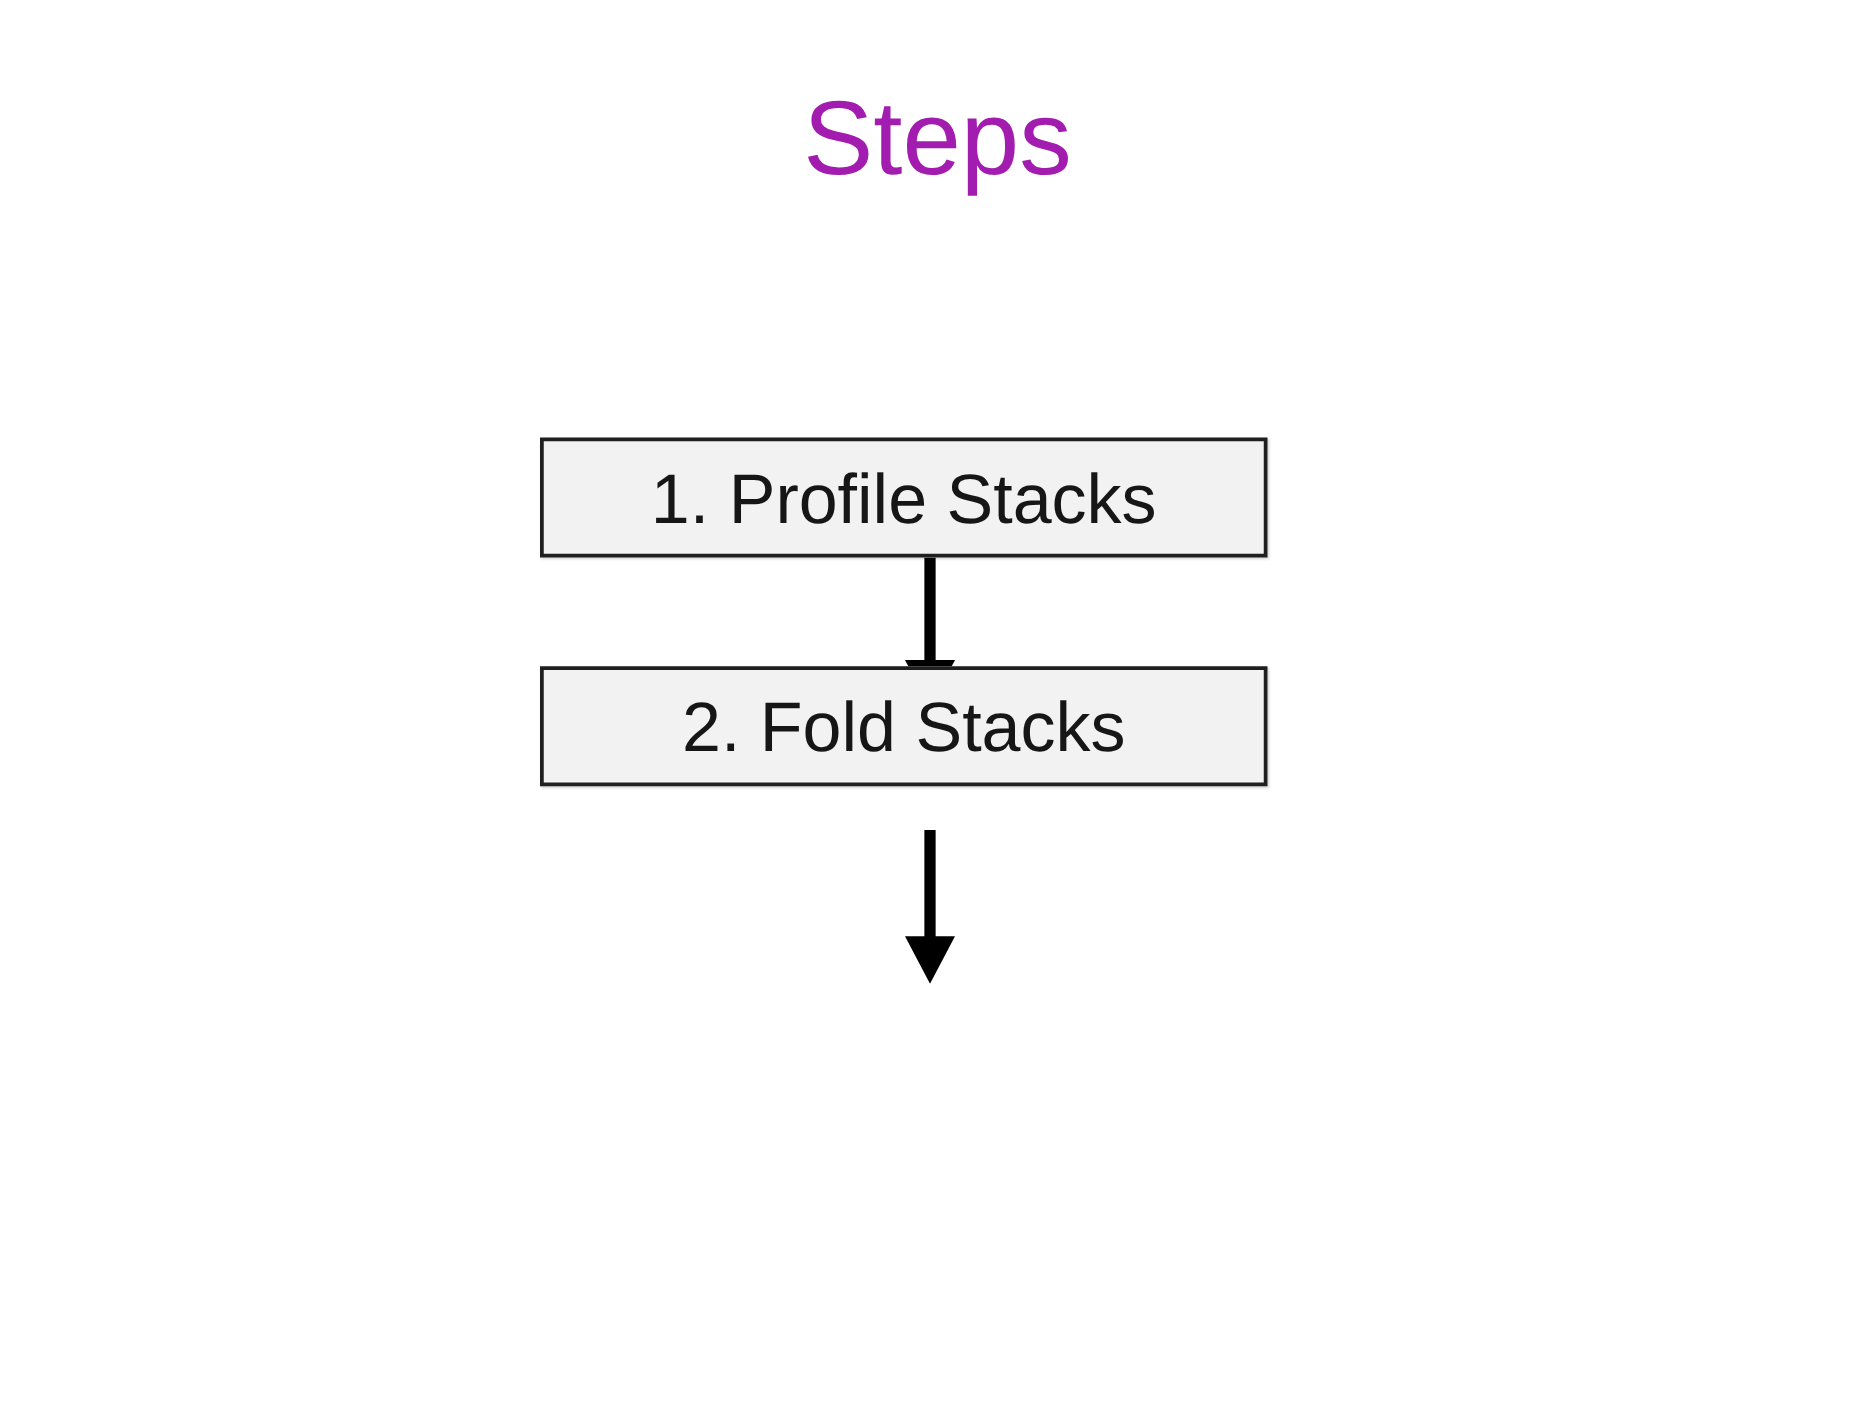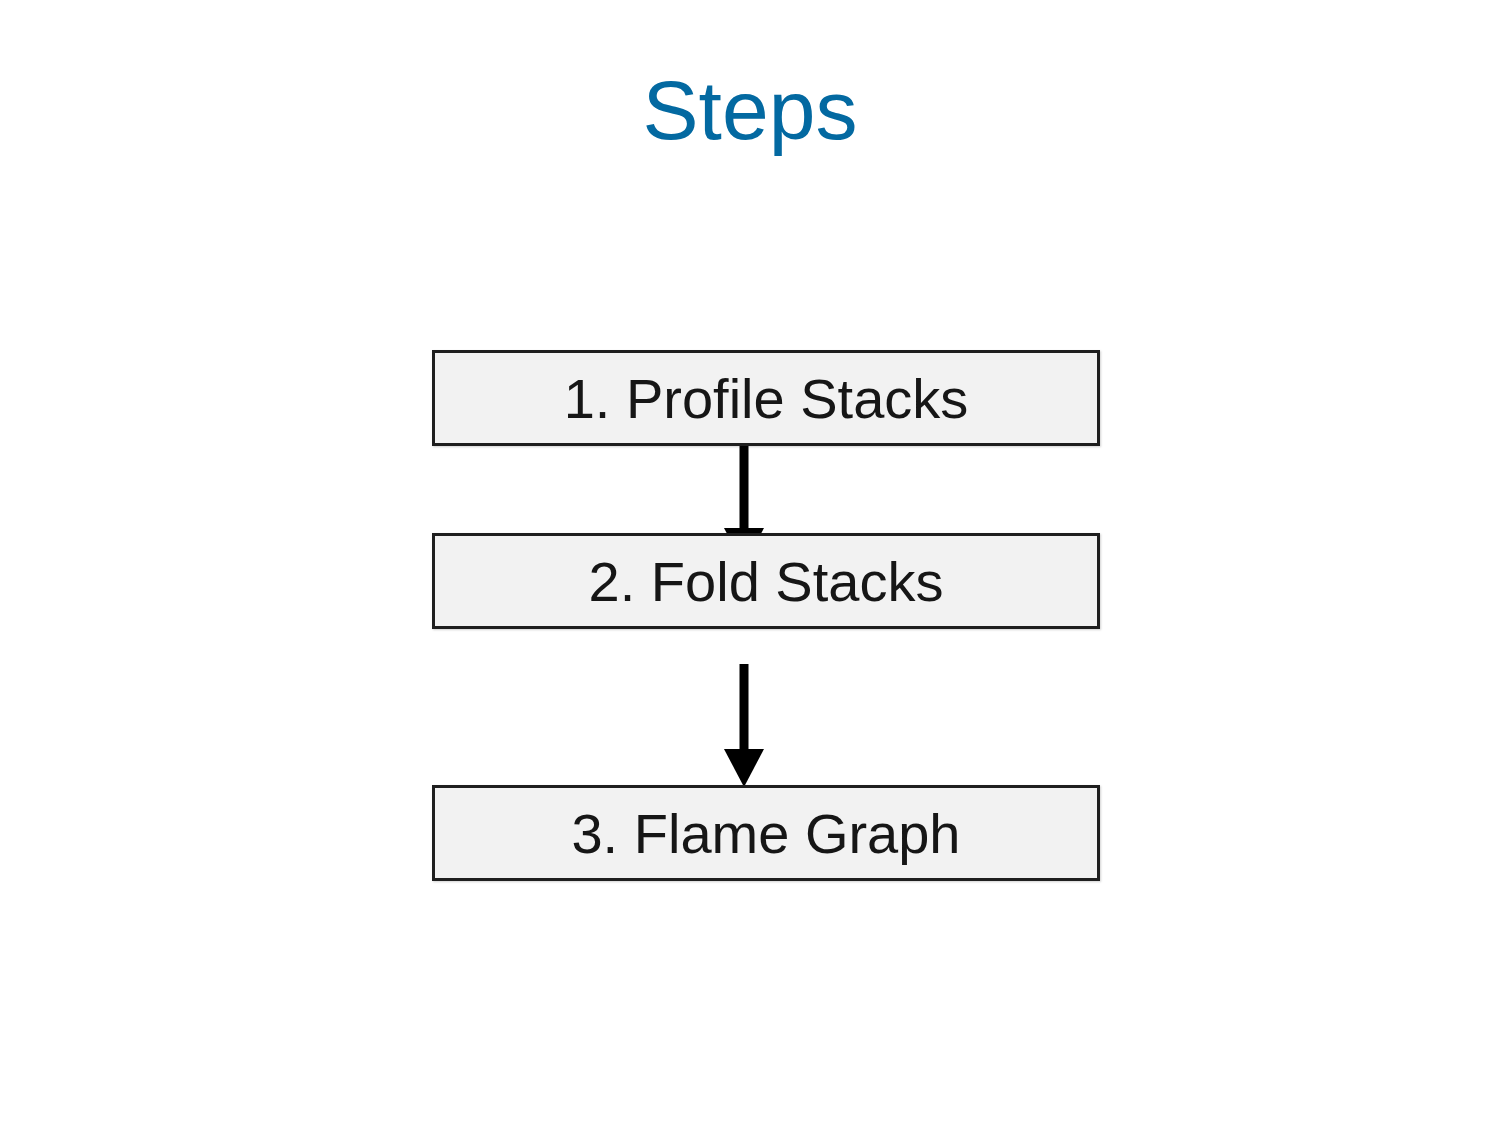--- a/index.html
+++ b/index.html
@@ -21,27 +21,27 @@
   }
   .slide-title {
     position: absolute;
     top: 58px;
     left: 0;
     right: 0;
     text-align: center;
     font-size: 84px;
     line-height: 1.25;
     font-weight: 400;
-    color: #0369a1;
+    color: #a21caf;
     letter-spacing: 0px;
   }
   .step-box {
     position: absolute;
     left: 432px;
-    width: 668px;
+    width: 582px;
     height: 96px;
     box-sizing: border-box;
     background: #f2f2f2;
     border: 3px solid #1f1f1f;
     display: flex;
     align-items: center;
     justify-content: center;
     font-size: 56px;
     color: #161616;
     box-shadow: 1px 1px 2px rgba(0,0,0,0.18);
@@ -76,17 +76,14 @@
 
   <div class="step-box" id="step-box-2">
     <span>2. Fold Stacks</span>
   </div>
 
   <svg class="flow-arrow" id="flow-arrow-2" viewBox="0 0 60 123" preserveAspectRatio="none" xmlns="http://www.w3.org/2000/svg">
     <rect x="25.5" y="0" width="9" height="87" fill="#000000"></rect>
     <polygon points="10,85 50,85 30,123" fill="#000000"></polygon>
   </svg>
 
-  <div class="step-box" id="step-box-3">
-    <span>3. Flame Graph</span>
-  </div>
 
 </div>
 
 </body></html>

